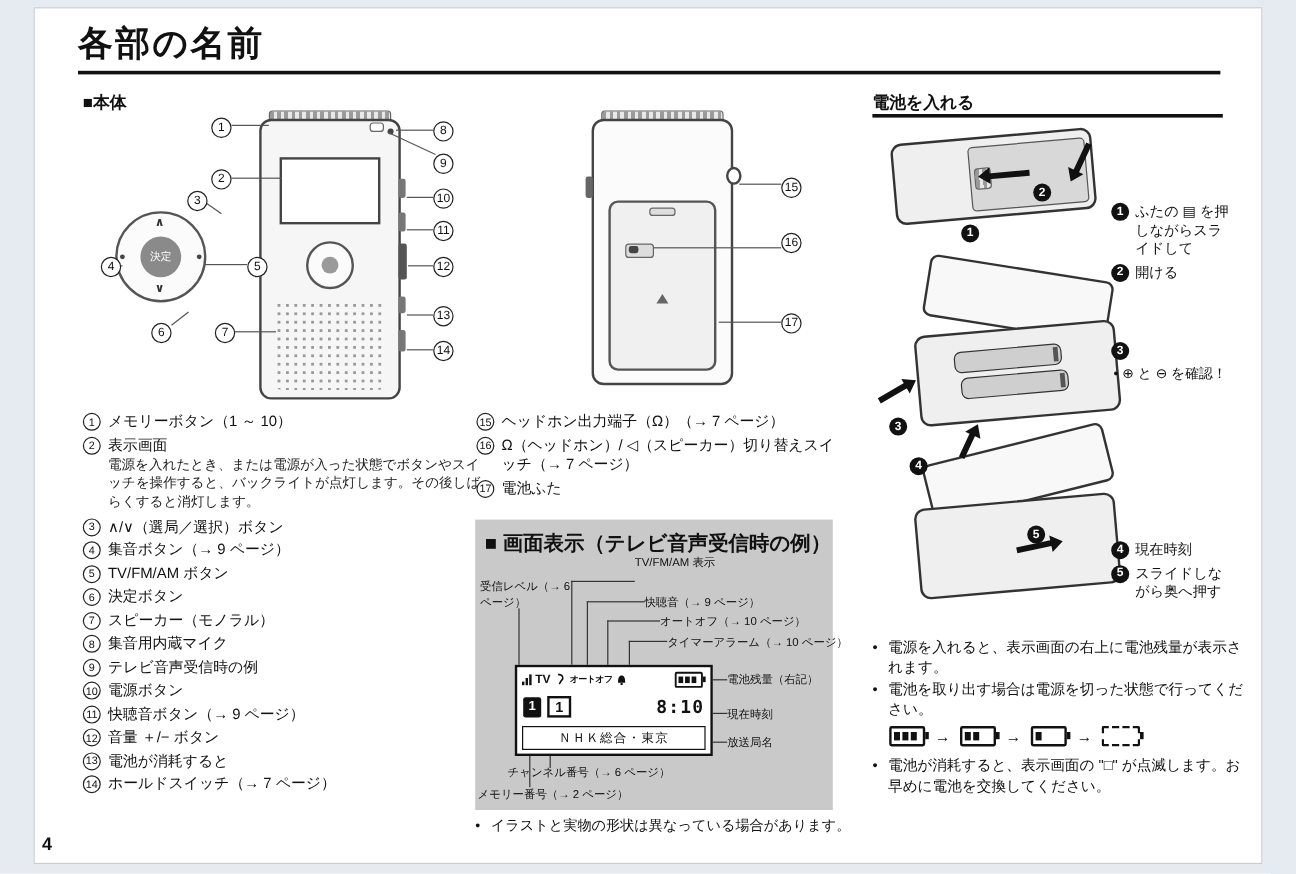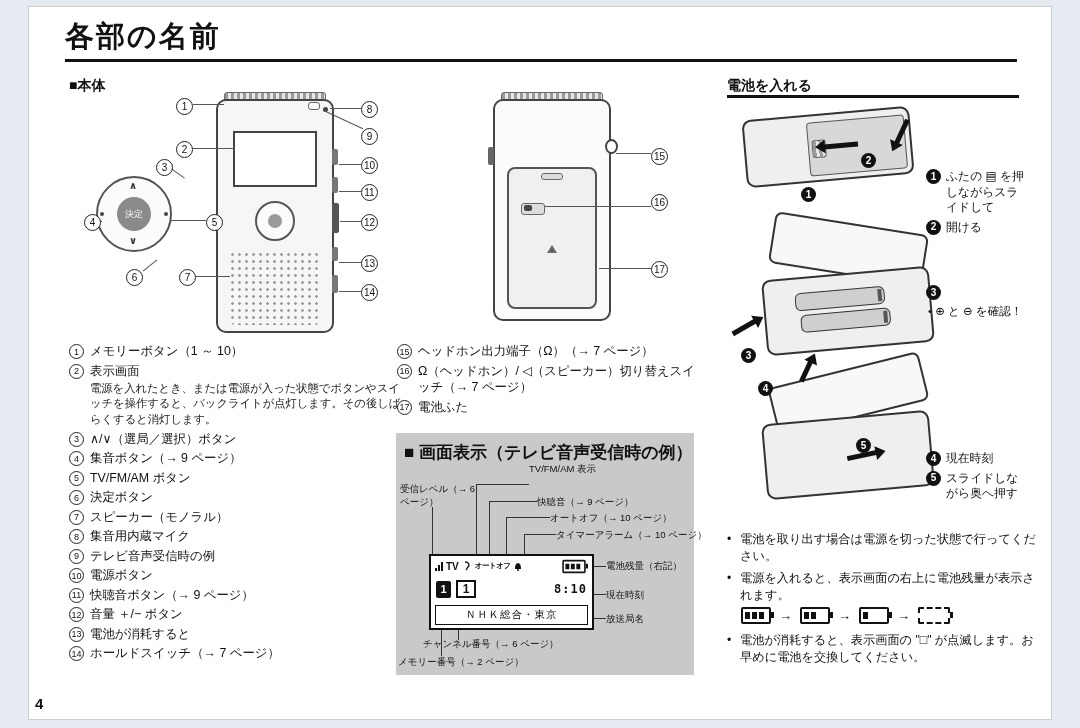--- a/index.html
+++ b/index.html
@@ -38,21 +38,21 @@
   .sdln{position:absolute;background:#333;z-index:1}
   .lcd{position:absolute;background:#fff;border:2px solid #111;box-sizing:border-box}
   .lcd-row1{position:absolute;left:4px;right:3px;top:3px;height:14px;display:flex;align-items:center;gap:3px}
   .lcd-band{font-size:10px;font-weight:bold}
   .lcd-autooff{font-size:7.5px;font-weight:bold;letter-spacing:-0.5px}
   .sig{display:inline-flex;align-items:flex-end;gap:1px;height:9px}
   .sig i{display:block;width:2px;background:#111}
   .lcd-row2{position:absolute;left:5px;right:5px;top:22px;height:22px;display:flex;align-items:center}
   .memnum{width:15px;height:17px;background:#111;color:#fff;font-size:11px;font-weight:bold;display:flex;align-items:center;justify-content:center;border-radius:2px}
   .channum{width:20px;height:18px;border:2px solid #111;margin-left:5px;font-size:12px;font-weight:bold;display:flex;align-items:center;justify-content:center;box-sizing:border-box}
-  .lcdtime{margin-left:auto;font-family:"DejaVu Sans Mono","Liberation Mono",monospace;font-weight:bold;font-size:12px;letter-spacing:1px}
+  .lcdtime{margin-left:auto;font-family:"DejaVu Sans Mono","Liberation Mono",monospace;font-weight:bold;font-size:15px;letter-spacing:1px}
   .station{position:absolute;left:4px;right:4px;top:49px;bottom:3px;border:1.5px solid #111;display:flex;align-items:center;justify-content:center;font-size:10.5px;letter-spacing:1px}
   
   .batt{position:relative;display:inline-flex;align-items:center;gap:2px;padding:0 2px;width:auto;height:13px;min-width:22px;border:2px solid #111;border-radius:2px;box-sizing:content-box;vertical-align:middle}
   .batt::after{content:"";position:absolute;right:-5px;top:2.5px;width:3px;height:6px;background:#111}
   .batt i{display:block;width:5px;height:7px;background:#111}
   .batt.sm{transform:scale(0.78);transform-origin:center}
   .batt.b0{border-style:dashed;min-width:24px}
   .seq-arrow{font-weight:bold;font-size:13px}
   
   .step{display:flex;gap:5px;font-size:11.8px;line-height:15.5px;margin-bottom:4px}
@@ -348,20 +348,21 @@
       </div>
       <div class="lcd-row2">
         <span class="memnum">1</span>
         <span class="channum">1</span>
         <span class="lcdtime">8:10</span>
       </div>
       <div class="station">ＮＨＫ総合・東京</div>
     </div>
   </div>
 
+  <div class="bullet-note abs" style="left:367px;top:674px;width:302px">イラストと実物の形状は異なっている場合があります。</div>
 
   <div class="h2" style="left:698px;top:70px">電池を入れる</div>
   <div class="rule" style="left:698px;top:88px;width:292px;height:3px"></div>
 
   <div class="abs" style="left:700px;top:94px;width:225px;height:430px">
 
     <div class="illu-dev" style="left:15px;top:12px;width:168px;height:68px;transform:rotate(-5deg)">
       <div class="illu-cover" style="left:62px;top:6px;width:96px;height:52px"></div>
       <div class="cap" style="left:66px;top:24px;width:12px;height:16px"></div>
     </div>
@@ -407,22 +408,22 @@
       <span class="sb">4</span>
       <span>現在時刻</span>
     </div>
     <div class="step">
       <span class="sb">5</span>
       <span>スライドしながら奥へ押す</span>
     </div>
   </div>
 
   <div class="abs" style="left:698px;top:524px;width:316px">
+    <div class="bnote" style="margin-bottom:2px">電源を入れると、表示画面の右上に電池残量が表示されます。</div>
     <div class="bnote">電池を取り出す場合は電源を切った状態で行ってください。</div>
-    <div class="bnote" style="margin-bottom:2px">電源を入れると、表示画面の右上に電池残量が表示されます。</div>
     <div class="batt-seq">
       <span class="batt">
           <i></i>
           <i></i>
           <i></i>
         </span>
       <span class="seq-arrow">→</span>
       <span class="batt">
           <i></i>
           <i></i>

